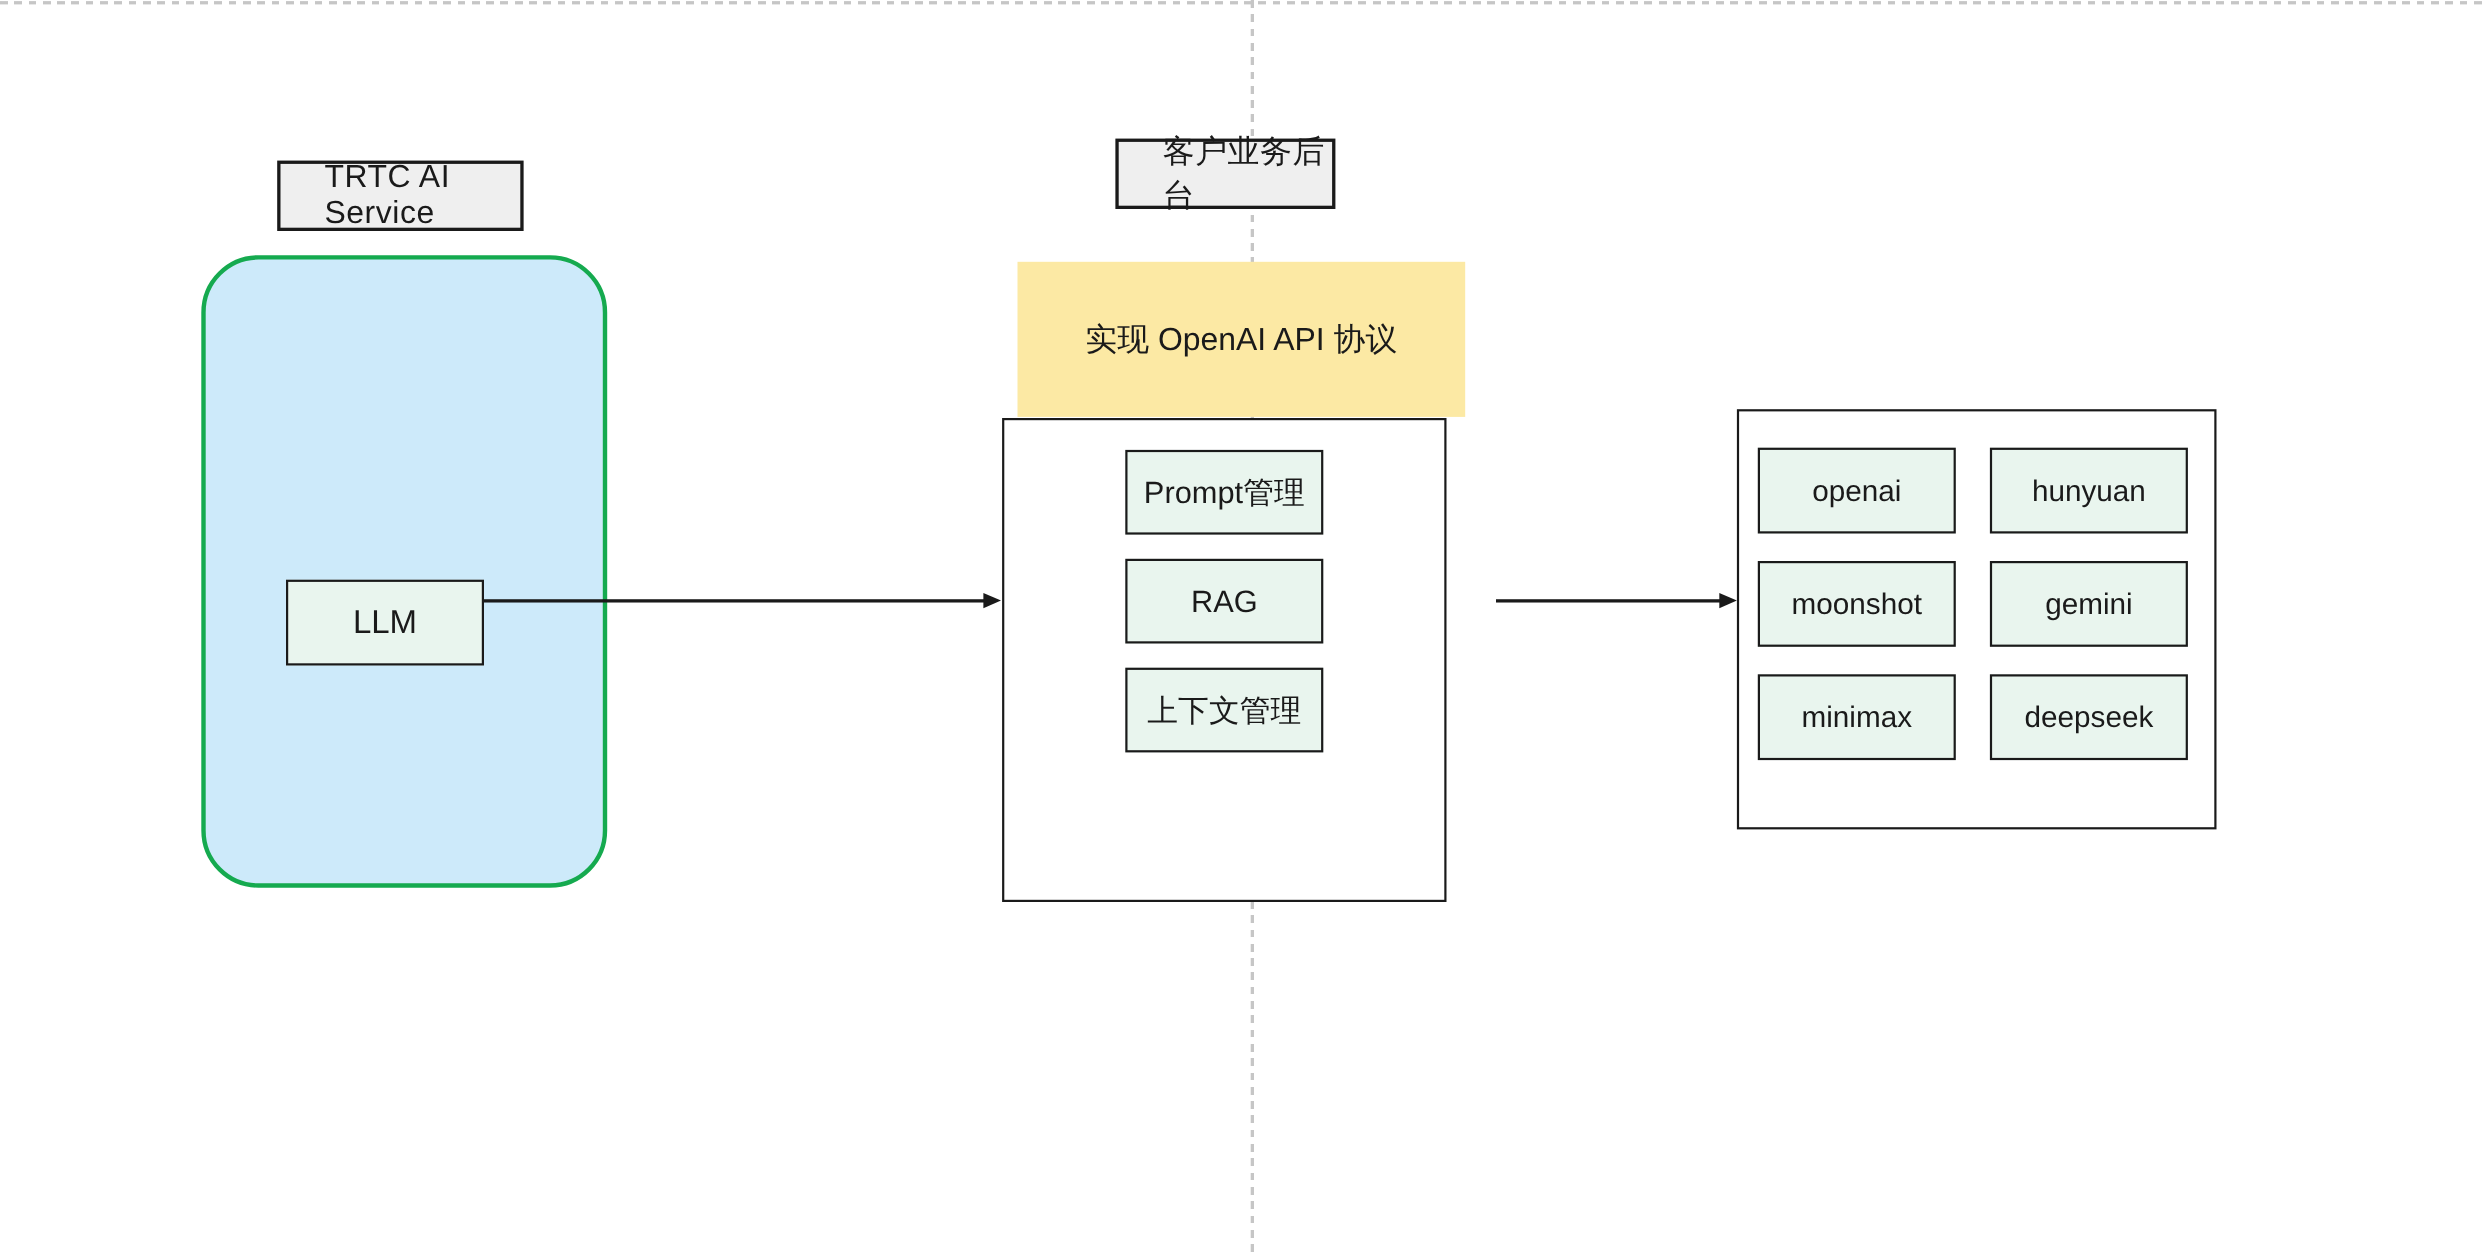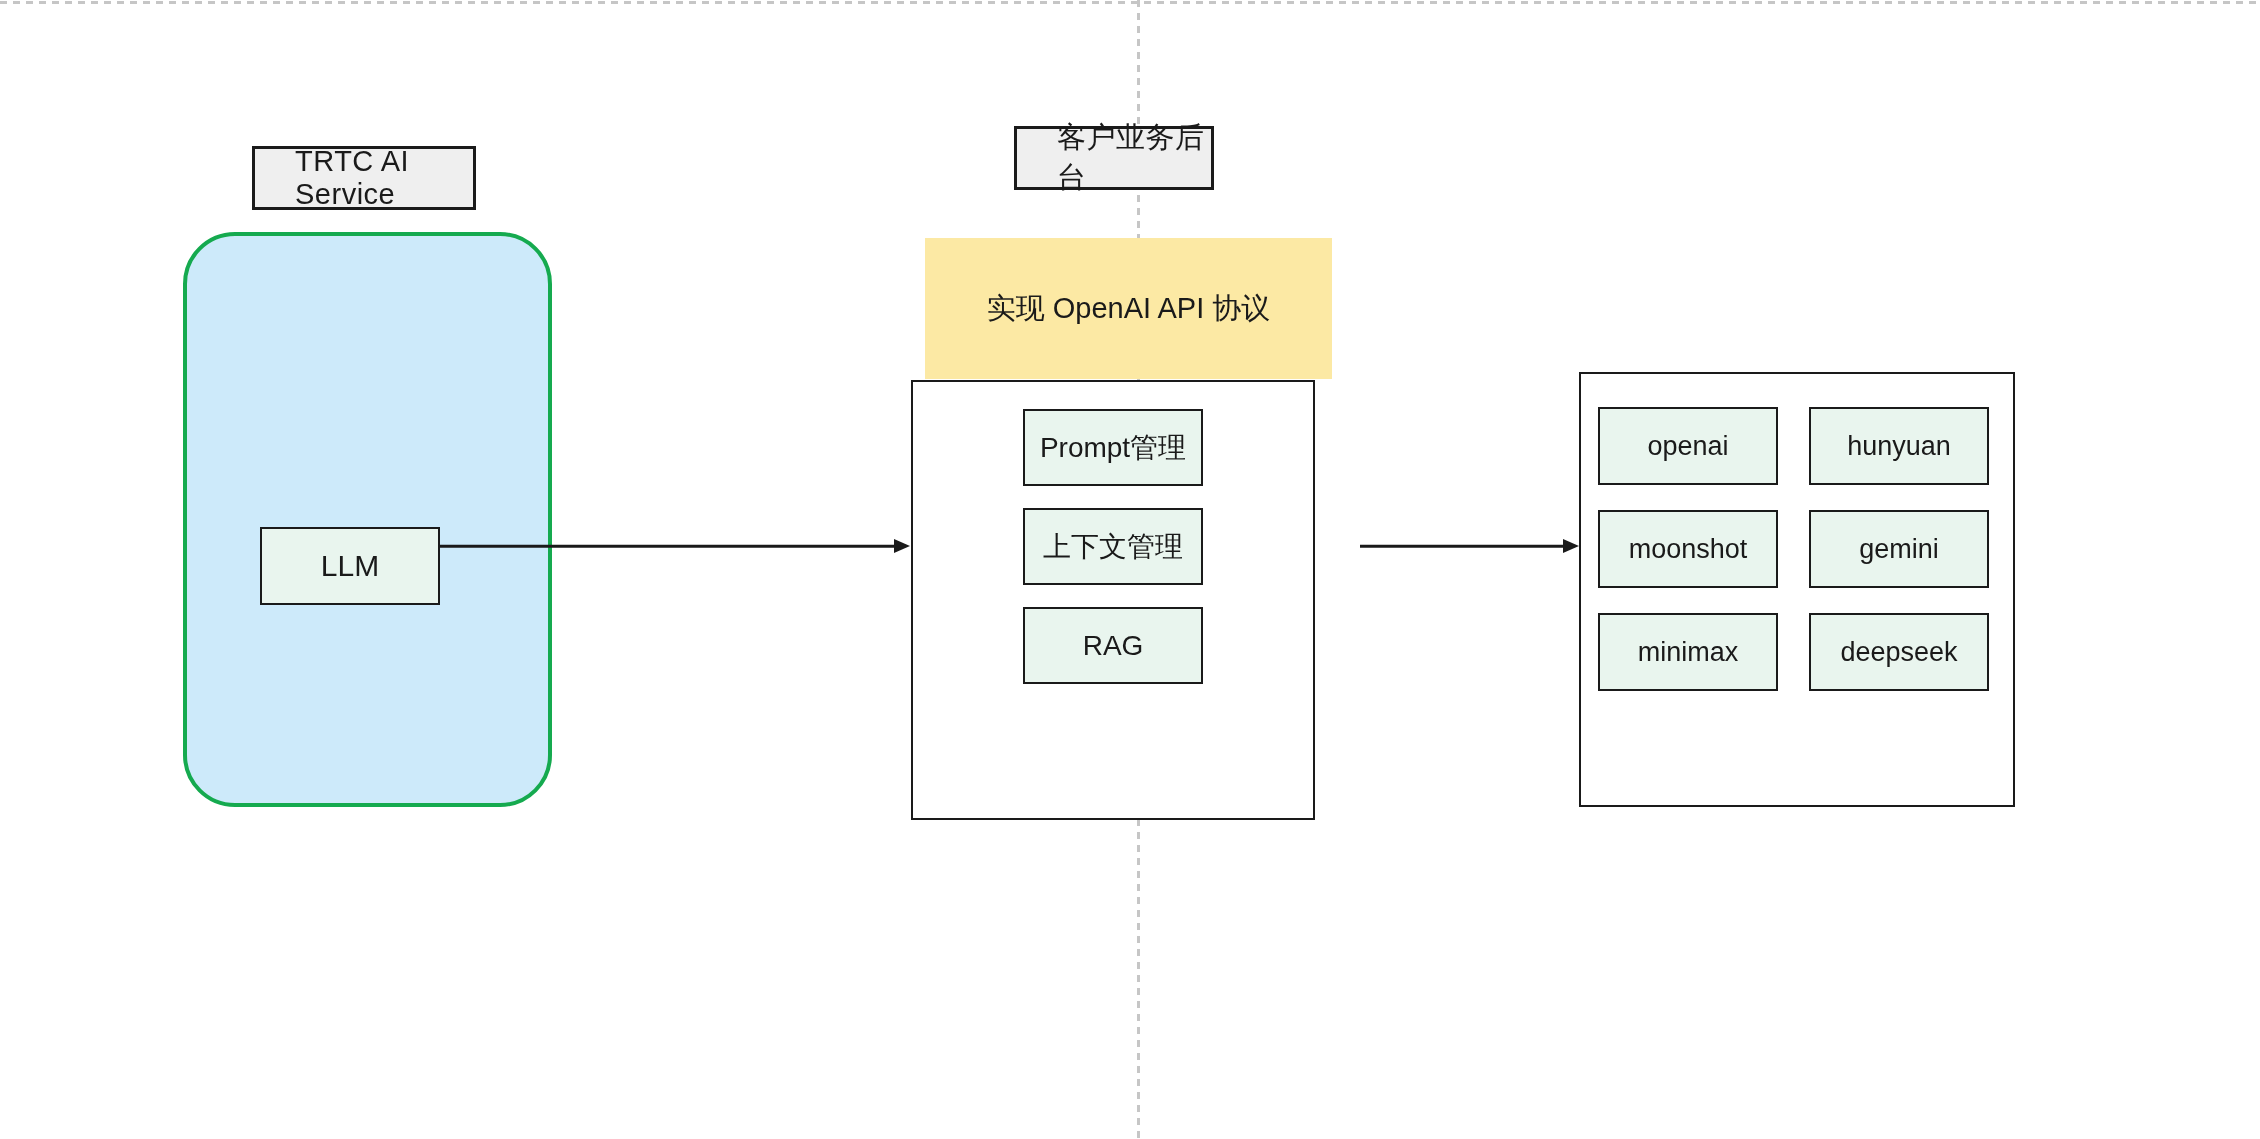--- a/index.html
+++ b/index.html
@@ -88,21 +88,21 @@
     left: 911px; top: 380px;
     width: 404px; height: 440px;
     display: flex;
     flex-direction: column;
     align-items: center;
     padding-top: 27px;
     gap: 22px;
   }
   .providers-container {
     left: 1579px; top: 372px;
-    width: 436px; height: 435px;
+    width: 436px; height: 382px;
     display: grid;
     grid-template-columns: 180px 180px;
     grid-auto-rows: 78px;
     column-gap: 31px;
     row-gap: 25px;
     padding: 33px 0 0 17px;
     box-sizing: border-box;
     align-content: start;
   }
 
@@ -166,22 +166,22 @@
     <div class="shaft"></div>
     <div class="head"></div>
   </div>
 
   <div class="label-box backend-label">客户业务后台</div>
 
   <div class="yellow-note">实现 OpenAI API 协议</div>
 
   <div class="white-container backend-container">
     <div class="node module">Prompt管理</div>
+    <div class="node module">RAG</div>
     <div class="node module">上下文管理</div>
-    <div class="node module">RAG</div>
   </div>
 
   <div class="arrow arrow-backend">
     <div class="shaft"></div>
     <div class="head"></div>
   </div>
 
   <div class="white-container providers-container">
     <div class="node provider">openai</div>
     <div class="node provider">hunyuan</div>

